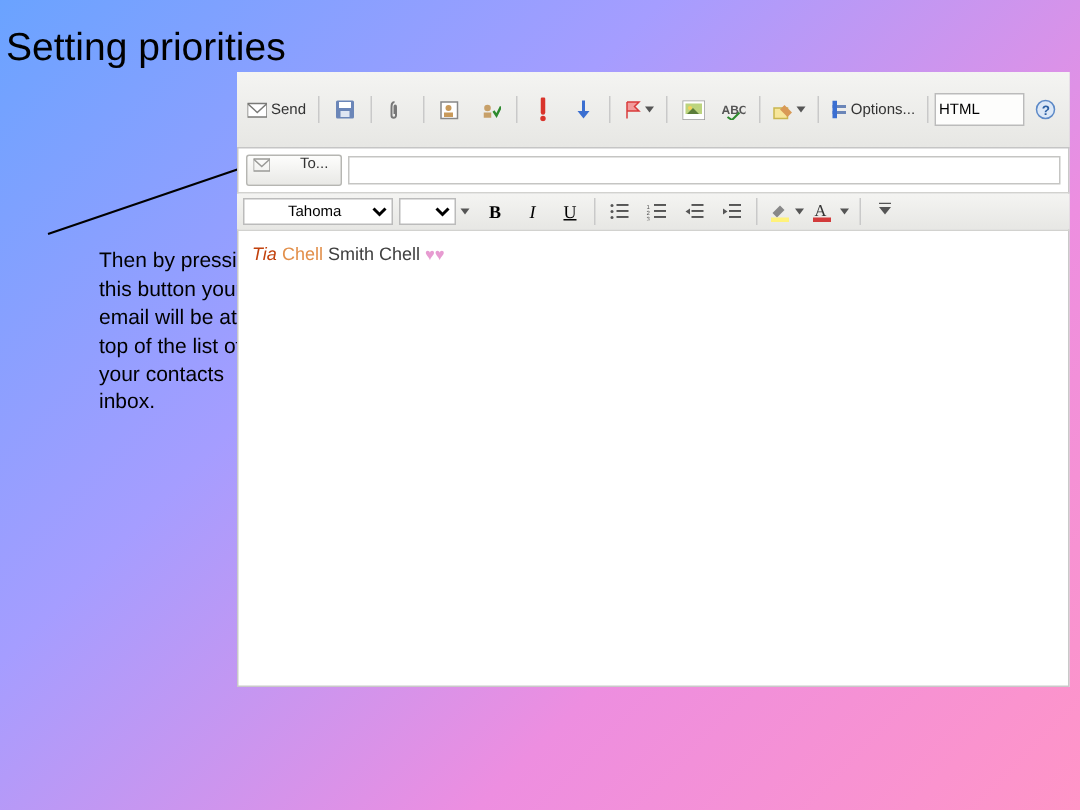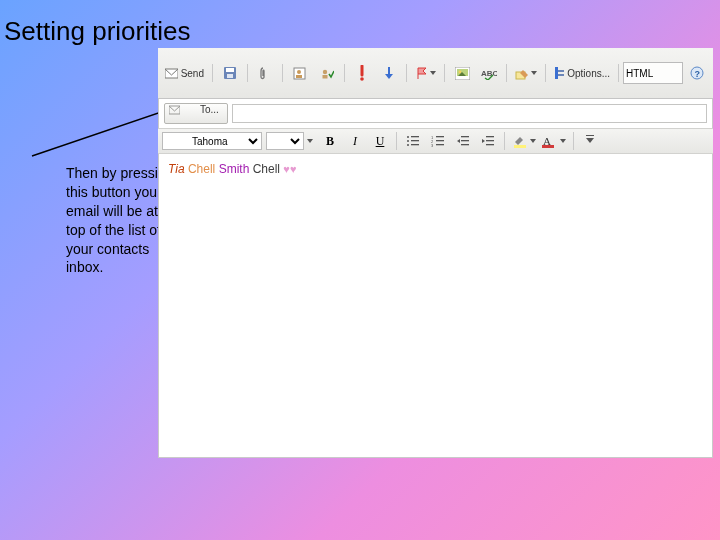--- a/index.html
+++ b/index.html
@@ -162,21 +162,21 @@
   .body-area {
     position: relative;
     padding: 8px 10px;
     font-size: 12px;
   }
   .sig {
     color: #333;
   }
   .sig .n1 { color:#c2410c;font-style:italic; }
   .sig .n2 { color:#e28f4a; }
-  .sig .n3 { color:#a21caf; }
+  .sig .n3 { color:#404040; }
   .sig .n4 { color:#404040; }
   .sig .hearts { color:#e79bd1; font-size: 11px; }
 
   .drop {
     display:inline-block;
     width:0;height:0;
     border-left:3px solid transparent;
     border-right:3px solid transparent;
     border-top:4px solid #555;
     margin-left:2px;

